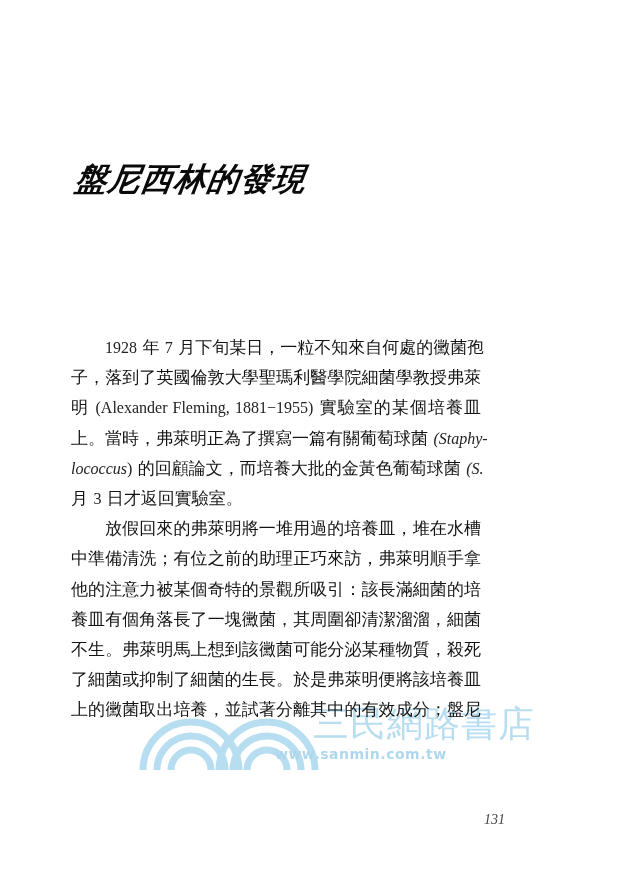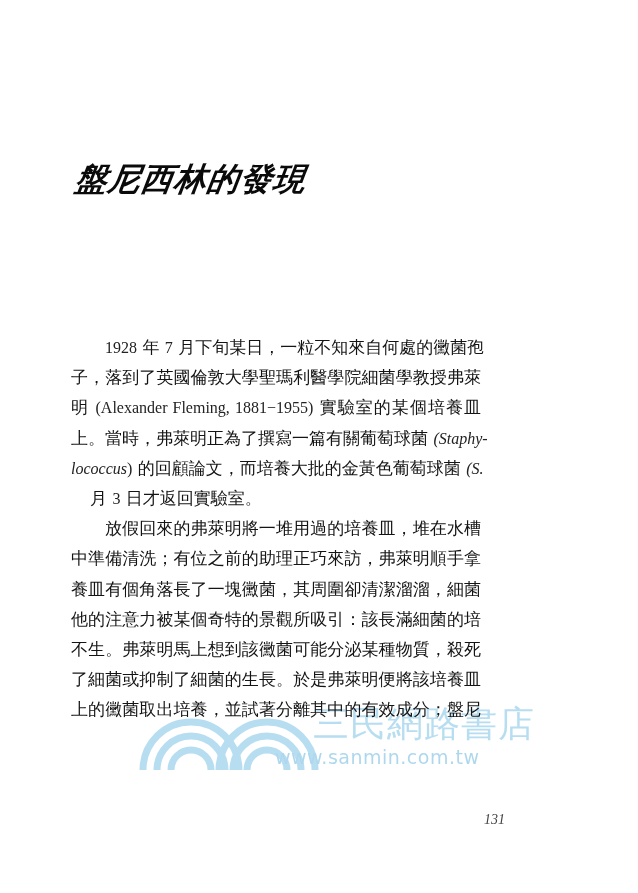--- a/index.html
+++ b/index.html
@@ -46,21 +46,20 @@
     .line {
       display: block;
       white-space: nowrap;
       height: 30.2px;
       overflow: visible;
       text-align: justify;
       text-align-last: justify;
     }
     .line.last {
       text-align-last: left;
-      margin-left: 19px;
     }
     .indent {
       padding-left: 34px;
     }
     .latin {
       font-family: "Liberation Serif", serif;
       font-size: 16px;
       color: #222;
     }
     .latin.it {
@@ -97,24 +96,25 @@
       font-size: 36px;
       color: #7ec3e6;
       letter-spacing: 1px;
       white-space: nowrap;
     }
     .wm-url {
       position: absolute;
       left: 140px;
       top: 48px;
       font-family: "DejaVu Sans", sans-serif;
-      font-size: 19px;
+      font-size: 14px;
       color: #6db8e0;
       white-space: nowrap;
       letter-spacing: 0.5px;
+      font-weight: bold;
     }
     .txt-layer { position: relative; z-index: 2; }
   </style>
 </head>
 <body>
 
 <div class="page">
 
   <div class="watermark">
     <svg class="wm-arcs" width="190" height="70" viewBox="0 0 190 70">
@@ -135,21 +135,21 @@
 
   <div class="body-text txt-layer" id="body-text">
       <span class="line indent"><span class="latin">1928</span><span> 年 </span><span class="latin">7</span><span> 月下旬某日，一粒不知來自何處的黴菌孢</span></span>
       <span class="line"><span>子，落到了英國倫敦大學聖瑪利醫學院細菌學教授弗萊</span></span>
       <span class="line"><span>明 </span><span class="latin">(Alexander Fleming, 1881−1955)</span><span> 實驗室的某個培養皿</span></span>
       <span class="line"><span>上。當時，弗萊明正為了撰寫一篇有關葡萄球菌 </span><span class="latin it">(Staphy-</span></span>
       <span class="line"><span class="latin it">lococcus</span><span class="latin">)</span><span> 的回顧論文，而培養大批的金黃色葡萄球菌 </span><span class="latin it">(S.</span></span>
       <span class="line last"><span>月 </span><span class="latin">3</span><span> 日才返回實驗室。</span></span>
       <span class="line indent"><span>放假回來的弗萊明將一堆用過的培養皿，堆在水槽</span></span>
       <span class="line"><span>中準備清洗；有位之前的助理正巧來訪，弗萊明順手拿</span></span>
+      <span class="line"><span>他的注意力被某個奇特的景觀所吸引：該長滿細菌的培</span></span>
       <span class="line"><span>養皿有個角落長了一塊黴菌，其周圍卻清潔溜溜，細菌</span></span>
-      <span class="line"><span>他的注意力被某個奇特的景觀所吸引：該長滿細菌的培</span></span>
       <span class="line"><span>不生。弗萊明馬上想到該黴菌可能分泌某種物質，殺死</span></span>
       <span class="line"><span>了細菌或抑制了細菌的生長。於是弗萊明便將該培養皿</span></span>
       <span class="line"><span>上的黴菌取出培養，並試著分離其中的有效成分；盤尼</span></span>
     </div>
 
   <div class="page-number">131</div>
 </div>
 
 </body></html>

